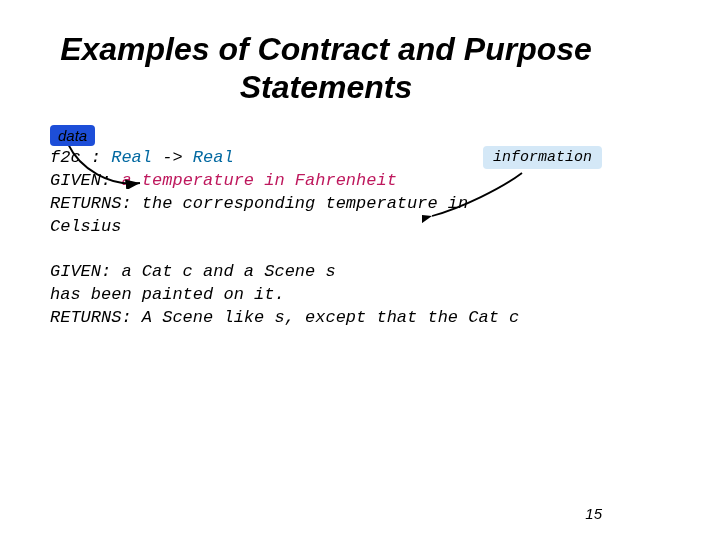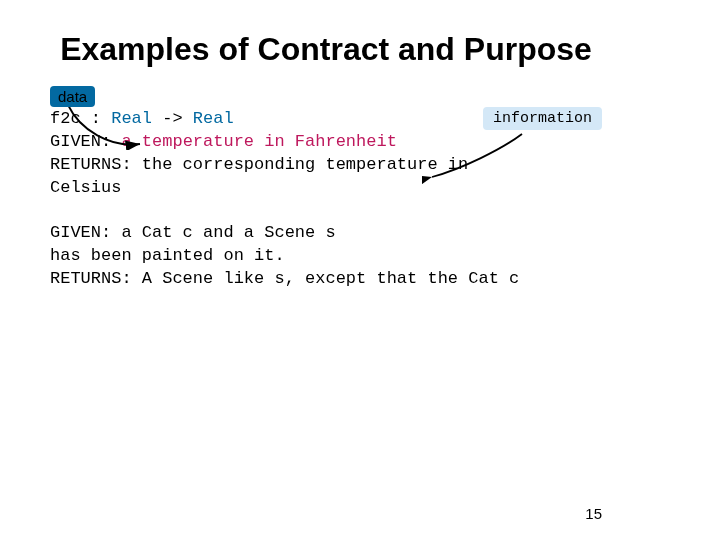--- a/index.html
+++ b/index.html
@@ -11,33 +11,34 @@
       font-family: Arial, sans-serif;
       position: relative;
       overflow: hidden;
     }
 
     .slide-container {
       width: 652px;
       height: 540px;
       padding: 30px 50px 20px 50px;
       position: relative;
+      font-style: italic;
     }
 
     .title {
       font-size: 32px;
       font-weight: bold;
       color: #000000;
       text-align: center;
       line-height: 1.2;
       margin-bottom: 18px;
     }
 
     .data-badge {
-      background: #0369a1;
+      background: #1d4ed8;
       border-radius: 4px;
       padding: 2px 8px;
       font-size: 15px;
       color: #000;
       display: inline-block;
       position: relative;
       z-index: 2;
     }
 
     .f2c-line {
@@ -123,20 +124,21 @@
       color: #000;
     }
   </style>
 </head>
 <body>
 
 <div class="slide-container">
 
   <div class="title">
     <span>Examples of Contract and Purpose</span><br>
+    <span>Statements</span>
   </div>
 
   <div style="position: relative; margin-bottom: 0;">
     <div style="display: flex; align-items: center; margin-bottom: 2px;">
       <div class="data-badge">data</div>
     </div>
 
     <svg width="160" height="50" style="position: absolute; left: -10px; top: 14px; z-index: 1;">
       <defs>
         <marker id="arrowhead1" markerWidth="8" markerHeight="6" refX="8" refY="3" orient="auto">

